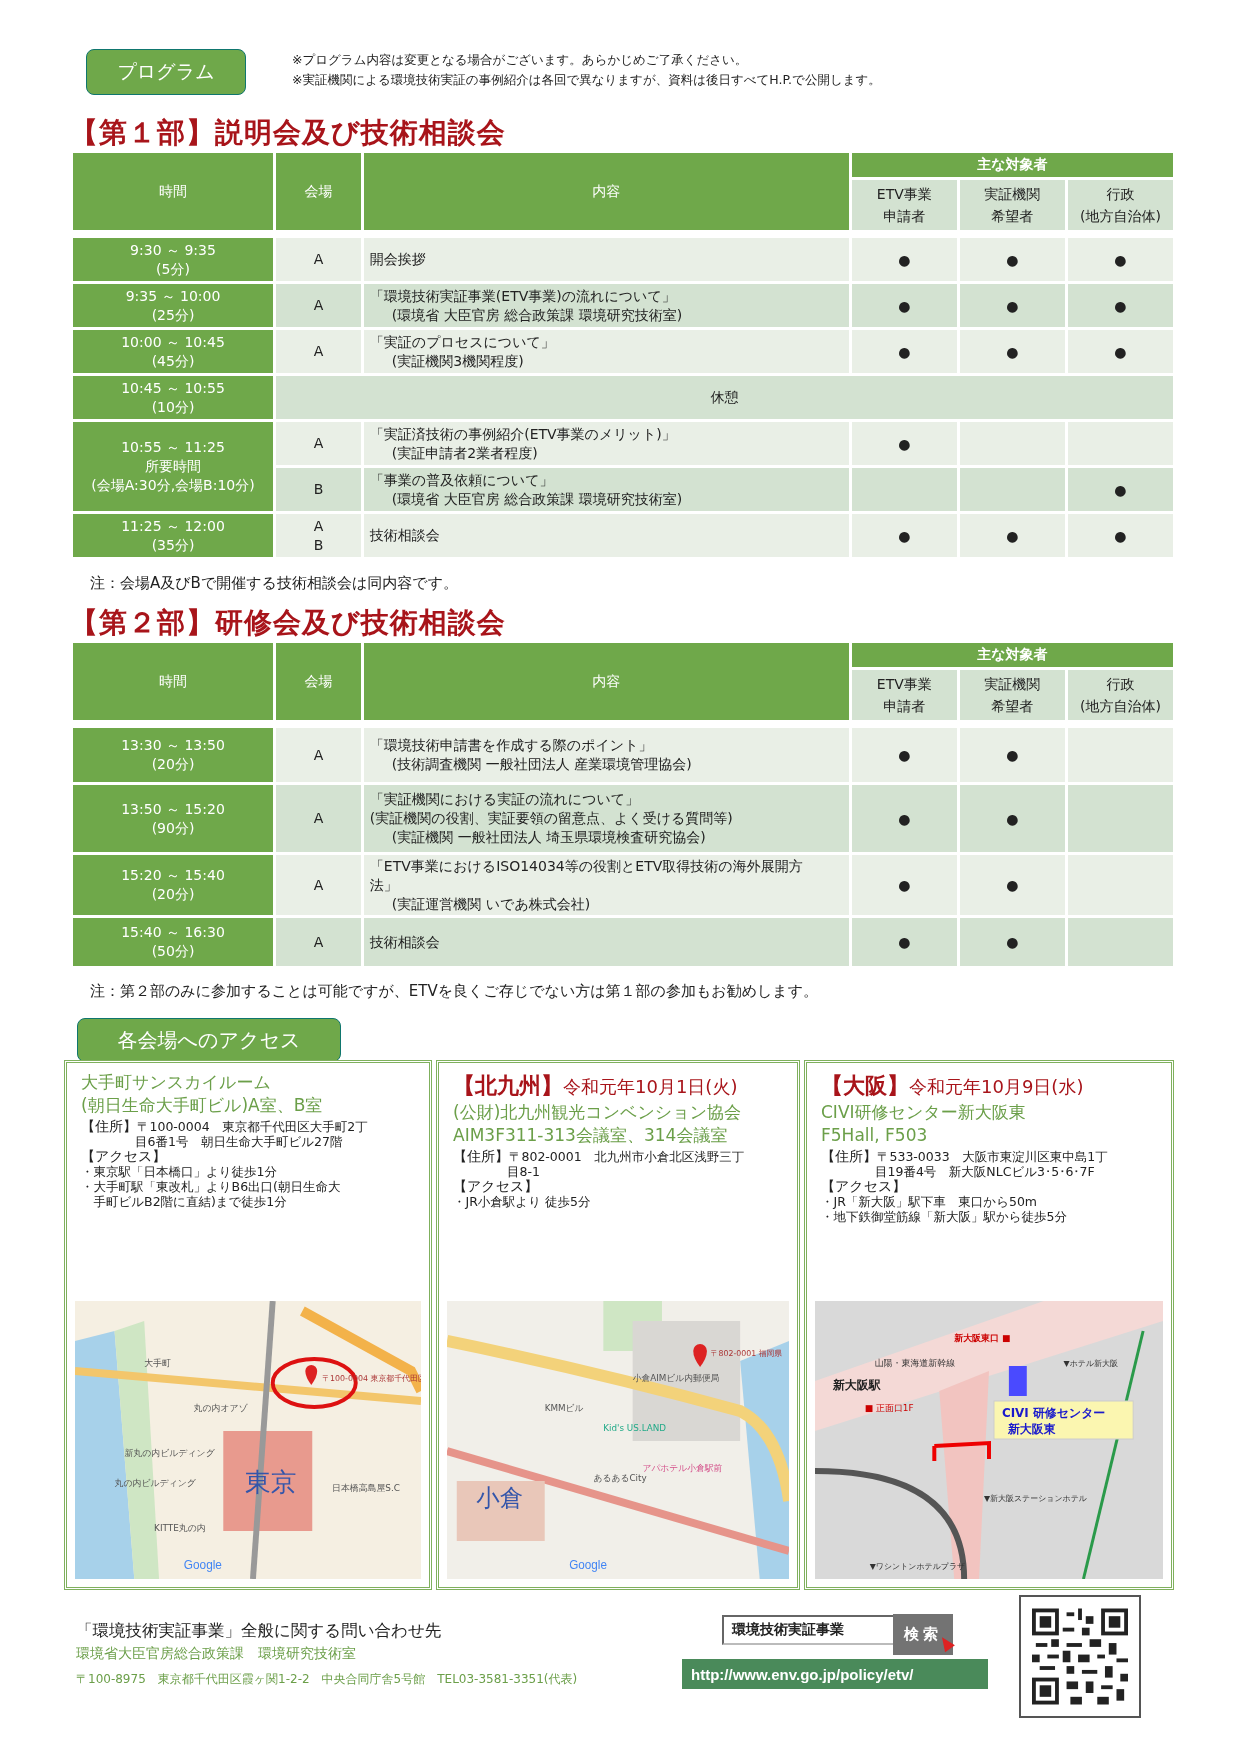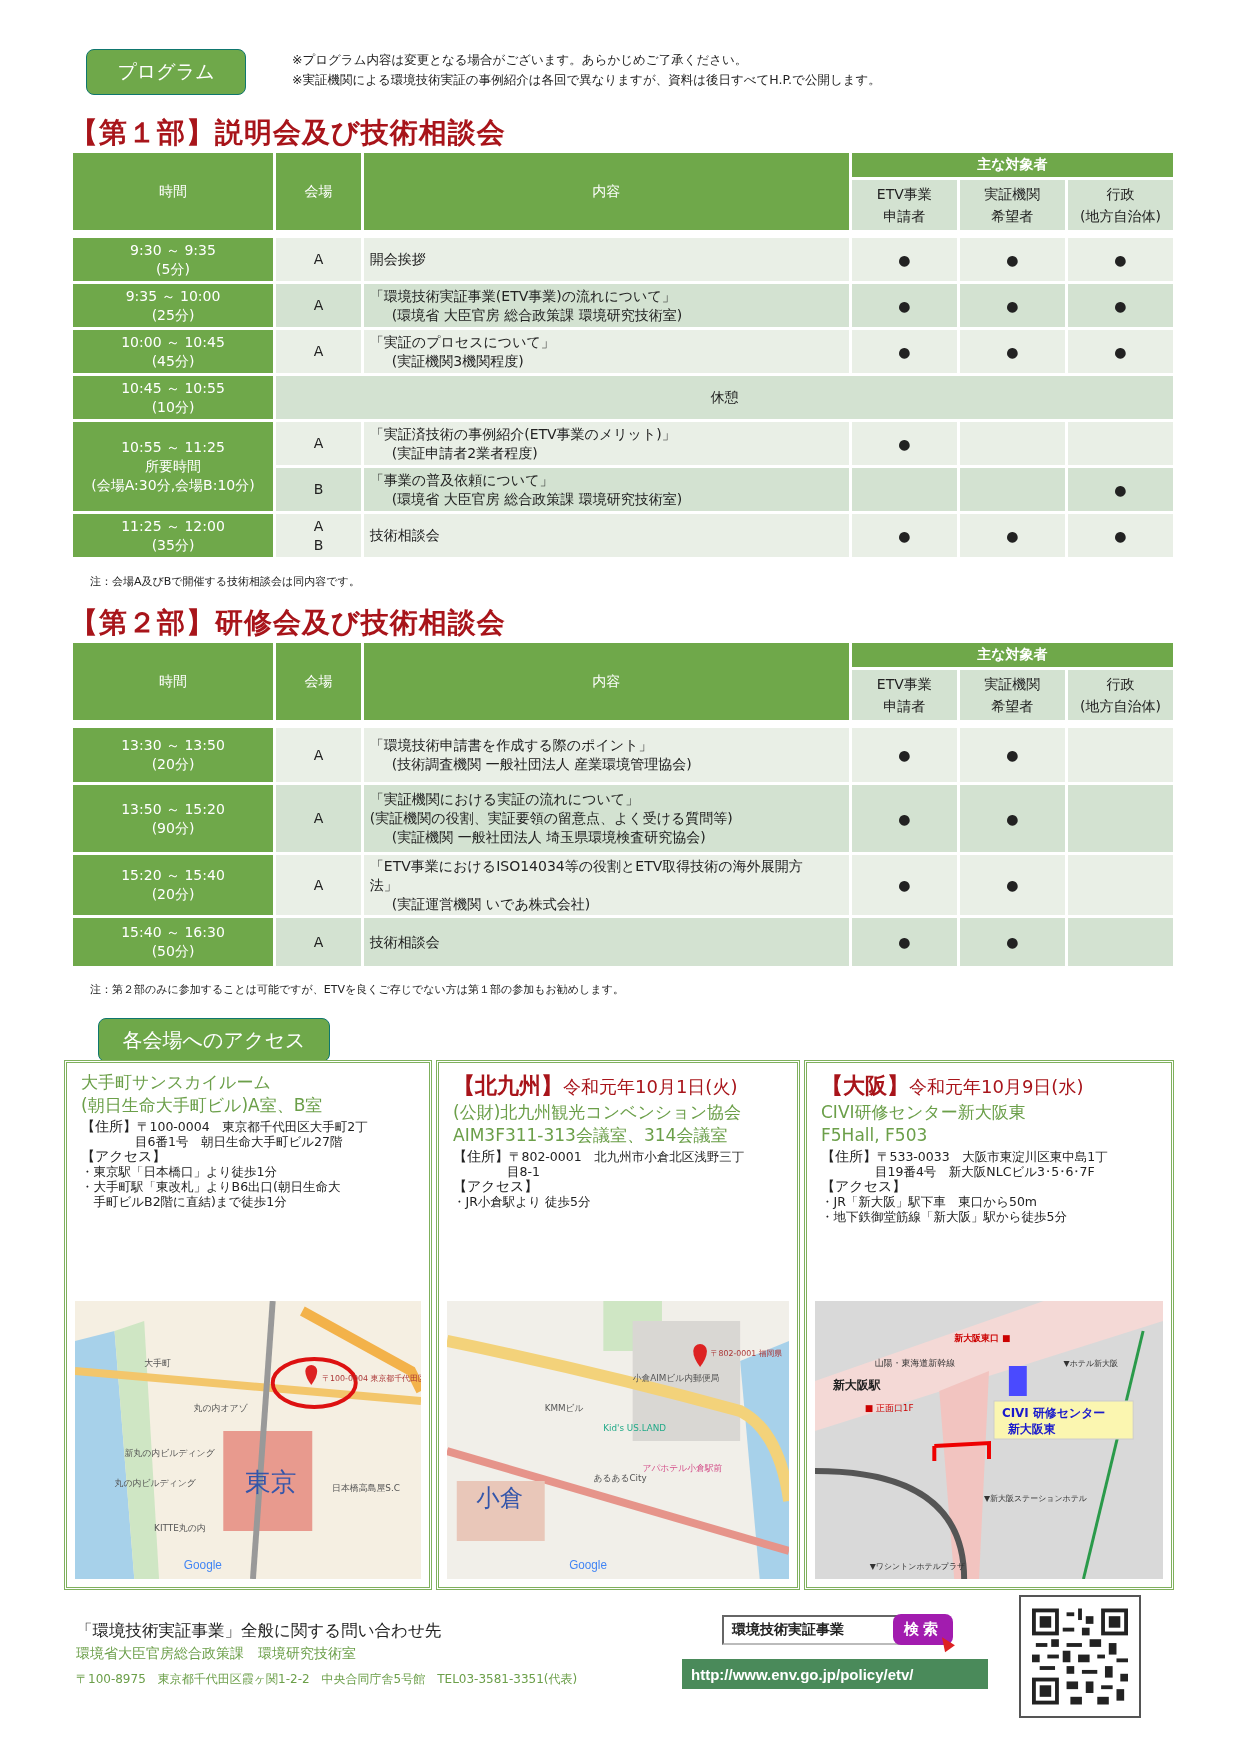--- a/index.html
+++ b/index.html
@@ -19,37 +19,37 @@
   th.tgt-sub { background: #d3e2d1; color: #222; font-weight: normal; font-size: 14px; line-height: 22px; height: 50px; }
   td.time { background: #6fa84a; color: #fff; line-height: 19px; font-size: 14px; }
   td.venue { background: #e9efe6; line-height: 19px; }
   td.content { background: #e9efe6; text-align: left !important; padding-left: 6px; line-height: 19px; font-size: 13.5px; }
   td.dot { background: #e9efe6; font-size: 18px; }
   tr.alt td.venue, tr.alt td.content, tr.alt td.dot { background: #d3e2d1; }
   td.break { background: #d3e2d1; font-size: 18px; }
   .spacer td { height: 2px; background: transparent; padding: 0; }
   .sub { padding-left: 22px; display: block; }
 
-  .note { font-size: 11px; color: #222; }
+  .note { font-size: 15px; color: #222; }
 
   .venue-card { position: absolute; top: 1060px; height: 530px; border: 3px double #7fb05d; background: #fff; padding: 8px 14px; }
   .vc-title { font-size: 18px; color: #a8141a; white-space: nowrap; }
   .vc-title b { font-size: 22px; }
   .vc-place { font-size: 17px; color: #6b9f49; line-height: 23px; }
   .vc-body { font-size: 12.5px; line-height: 15px; color: #222; margin-top: 2px; }
   .vc-body .label { font-size: 14px; }
   .indent { padding-left: 54px; }
   .map { position: absolute; left: 8px; right: 8px; bottom: 8px; height: 278px; overflow: hidden; }
 
   .contact-title { left: 76px; top: 1620px; font-size: 16.5px; color: #222; }
   .contact-org { left: 76px; top: 1645px; font-size: 14px; color: #6b9f49; }
   .contact-addr { left: 76px; top: 1671px; font-size: 12px; color: #6b9f49; }
 
   .search-box { left: 682px; top: 1615px; width: 203px; height: 30px; border: 2px solid #bbb; border-top-color: #666; border-left-color: #666; background: #fff; font-size: 14px; padding: 4px 8px; font-weight: bold; color: #222; margin-left: 40px; }
-  .search-btn { left: 893px; top: 1614px; width: 60px; height: 31px; background: #a21caf; color: #fff; font-size: 15px; font-weight: bold; display: flex; align-items: center; justify-content: center; letter-spacing: 4px; border-radius: 8px; }
+  .search-btn { left: 893px; top: 1614px; width: 60px; height: 41px; background: #737373; color: #fff; font-size: 15px; font-weight: bold; display: flex; align-items: center; justify-content: center; letter-spacing: 4px; }
   .url-bar { left: 682px; top: 1659px; width: 306px; height: 30px; background: #4a8a5a; color: #fff; font-size: 15px; font-weight: bold; display: flex; align-items: center; padding-left: 9px; font-family: "Liberation Sans", sans-serif; }
   .qr { left: 1019px; top: 1595px; width: 122px; height: 123px; border: 2px solid #555; background: #fff; padding: 11px; }
 </style>
 </head>
 <body>
 
 <div class="abs pill prog-pill">プログラム</div>
 <div class="abs notes">
   <div>※プログラム内容は変更となる場合がございます。あらかじめご了承ください。</div>
   <div>※実証機関による環境技術実証の事例紹介は各回で異なりますが、資料は後日すべてH.P.で公開します。</div>
@@ -264,21 +264,21 @@
     <td class="venue">A</td>
     <td class="content">技術相談会</td>
     <td class="dot">●</td>
         <td class="dot">●</td>
         <td class="dot"></td>
   </tr>
 </tbody>
   </table>
 <div class="abs note" style="left:90px; top:982px;">注：第２部のみに参加することは可能ですが、ETVを良くご存じでない方は第１部の参加もお勧めします。</div>
 
-<div class="abs pill" style="left:98px; top:1018px; width:232px; height:44px; font-size:20px;">各会場へのアクセス</div>
+<div class="abs pill" style="left:77px; top:1018px; width:264px; height:44px; font-size:20px;">各会場へのアクセス</div>
 
 <div class="venue-card" style="left:64px; width:368px;">
   <div class="vc-place">
       <div>大手町サンスカイルーム</div>
       <div>(朝日生命大手町ビル)A室、B室</div>
     </div>
   <div class="vc-body">
     <div><span class="label">【住所】</span><span>〒100-0004　東京都千代田区大手町2丁</span></div>
     <div class="indent">目6番1号　朝日生命大手町ビル27階</div>
     <div class="label">【アクセス】</div>

